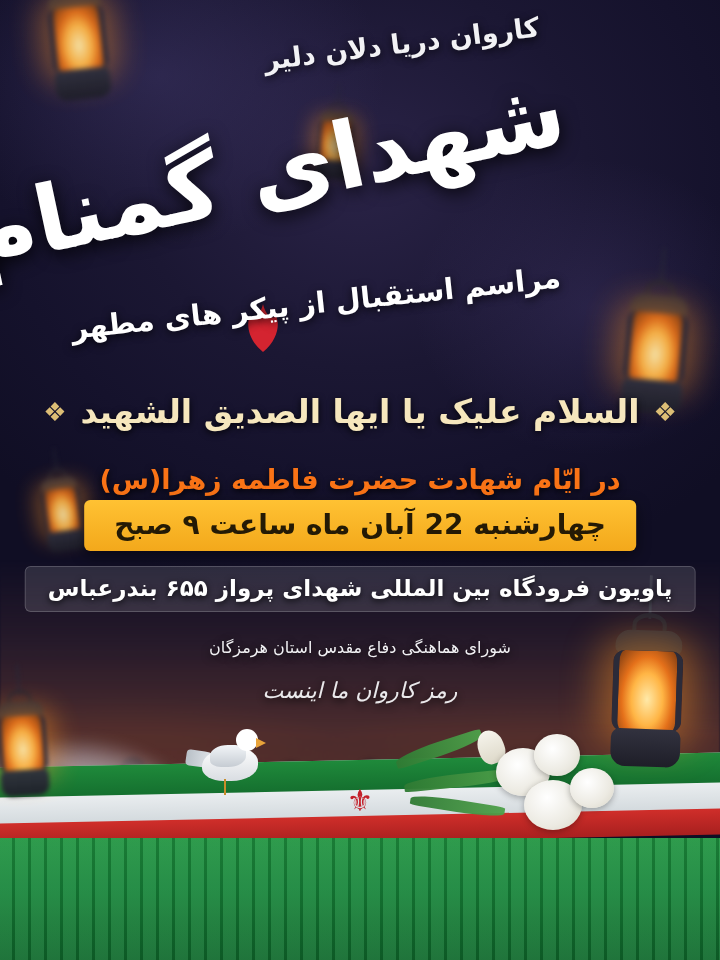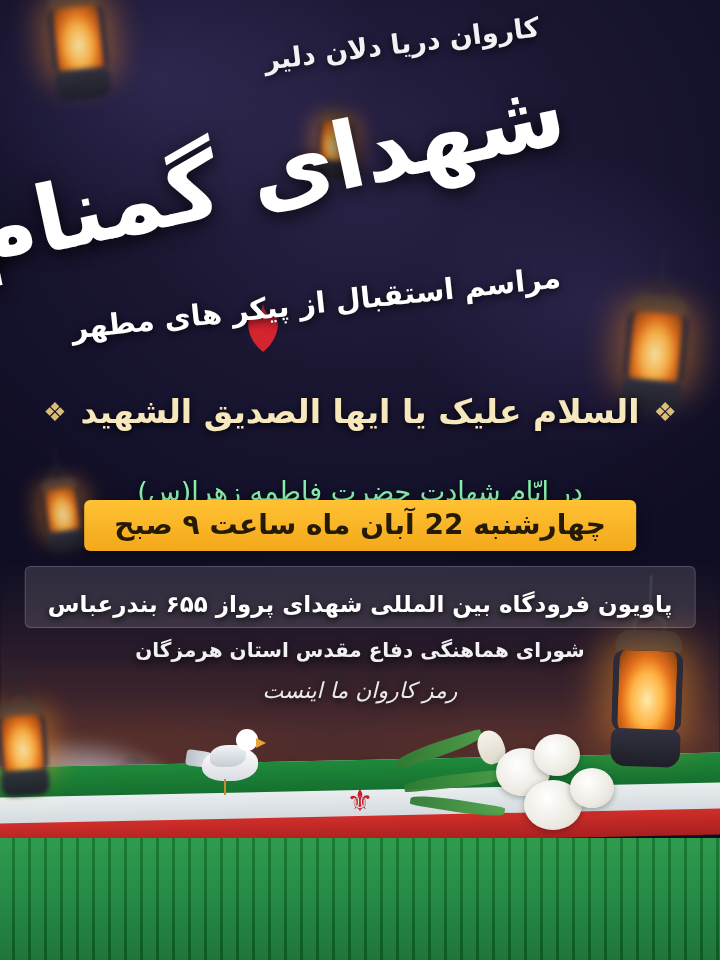--- a/index.html
+++ b/index.html
@@ -267,25 +267,25 @@
     white-space: nowrap;
   }
   .orn {
     font-size: 26px;
     color: #e7c77a;
     opacity: 0.95;
   }
 
   .line-fatemeh {
     position: absolute;
-    top: 476px;
+    top: 464px;
     left: 0; right: 0;
     font-size: 27px;
-    font-weight: normal;
-    color: #86efac;
+    font-weight: bold;
+    color: #f97316;
     text-shadow: 0 2px 7px rgba(0,0,0,0.85);
   }
 
   .date-pill {
     position: absolute;
     top: 500px;
     left: 50%;
     transform: translateX(-50%);
     background: linear-gradient(to bottom, #ffc233, #f3a81b);
     color: #241a05;
@@ -300,32 +300,32 @@
   .venue-pill {
     position: absolute;
     top: 566px;
     left: 50%;
     transform: translateX(-50%);
     background: rgba(255,255,255,0.12);
     border: 1px solid rgba(255,255,255,0.18);
     color: #ffffff;
     font-size: 23px;
     font-weight: bold;
-    padding: 24px 22px 10px;
+    padding: 8px 22px 10px;
     border-radius: 6px;
     white-space: nowrap;
     text-shadow: 0 2px 6px rgba(0,0,0,0.8);
   }
 
   .organizer {
     position: absolute;
     top: 638px;
     left: 0; right: 0;
-    font-size: 20px;
-    font-weight: bold;
+    font-size: 16px;
+    font-weight: normal;
     color: #f1f1f4;
     text-shadow: 0 2px 8px rgba(0,0,0,0.9);
   }
 
   .calligraphy {
     position: absolute;
     top: 678px;
     left: 0; right: 0;
     font-size: 22px;
     color: #f4f4f6;

